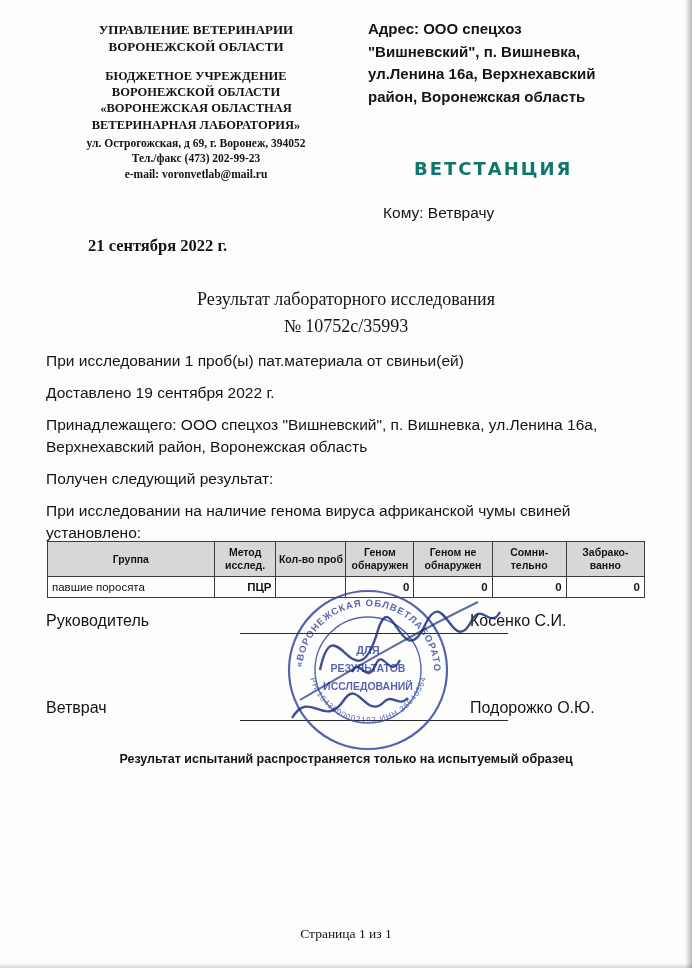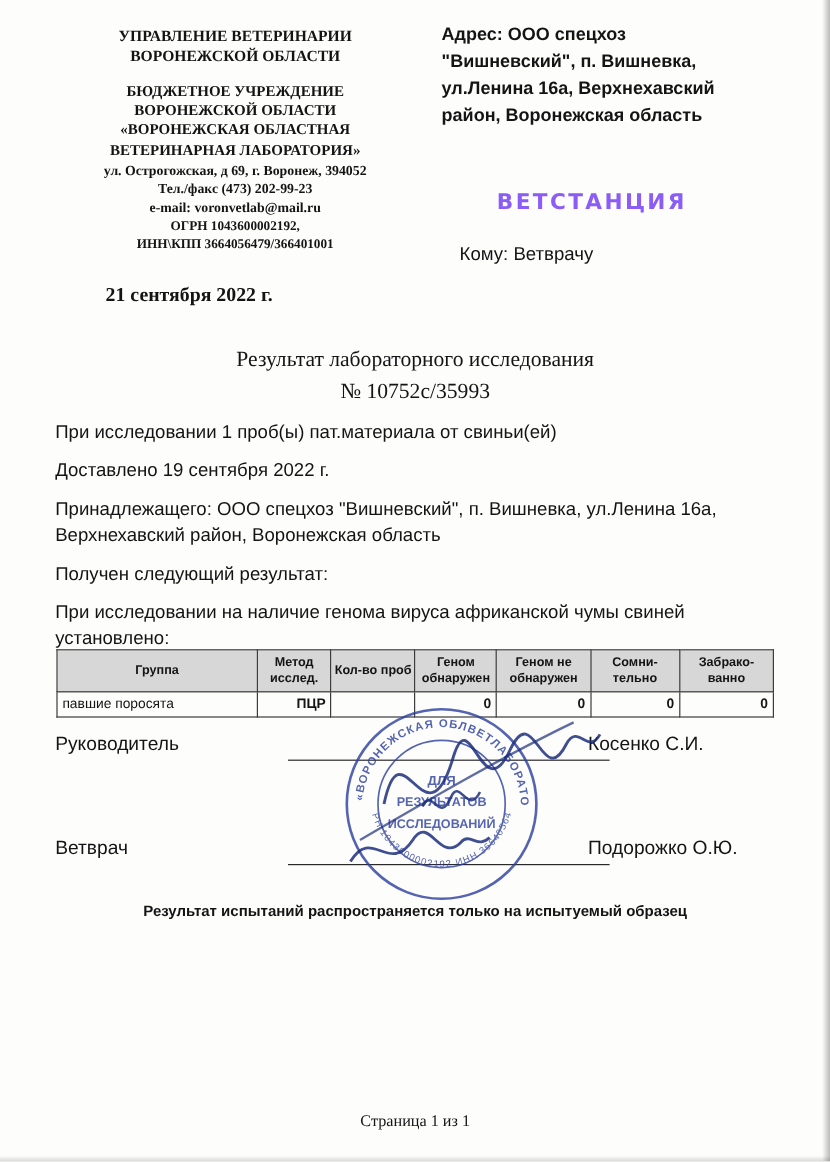--- a/index.html
+++ b/index.html
@@ -20,21 +20,21 @@
   .lh .contact{margin-top:3px;font-size:11.5px;line-height:1.35;}
   .lh .reg{font-size:11px;line-height:1.35;font-weight:bold;}
   .doc-date{position:absolute;left:88px;top:236px;font-size:16.5px;font-weight:bold;}
 
   
   .recipient{position:absolute;left:368px;top:18px;width:270px;
     font-family:"Liberation Sans", sans-serif;font-weight:bold;
     font-size:15px;line-height:1.5;}
   .vet-stamp{position:absolute;left:414px;top:158px;
     font-family:"DejaVu Sans", sans-serif;font-weight:800;font-size:18px;
-    letter-spacing:2px;color:#8b5cf6;}
+    letter-spacing:2px;color:#0f766e;}
   .to-line{position:absolute;left:383px;top:204px;
     font-family:"Liberation Sans", sans-serif;font-size:15.5px;}
 
   
   .title{position:absolute;left:0;top:286px;width:100%;text-align:center;
     font-weight:normal;font-size:18px;line-height:1.5;}
 
   
   .body-text{position:absolute;left:46px;top:350px;width:606px;
     font-family:"Liberation Sans", sans-serif;font-size:15.5px;line-height:1.42;}
@@ -52,21 +52,21 @@
     border:1px solid #3c3c3c;font-size:11.5px;font-weight:bold;
     padding:2px 4px;text-align:right;height:16px;}
   table.result td.group{text-align:left;font-weight:normal;font-size:11.5px;}
 
   
   .sig-row{position:absolute;left:46px;width:600px;height:26px;
     font-family:"Liberation Sans", sans-serif;font-size:16px;}
   .sig-role{position:absolute;left:0;top:0;}
   .sig-line{position:absolute;left:194px;top:0;width:268px;height:21px;
     border-bottom:1.5px solid #2a2a2a;}
-  .sig-name{position:absolute;left:424px;top:0;margin-left:20px;}
+  .sig-name{position:absolute;left:424px;top:0;}
   #sig1{top:612px;}
   #sig2{top:655px;}
   #sig3{top:699px;}
 
   .stamp-wrap{position:absolute;left:278px;top:580px;width:180px;height:180px;
     opacity:.8;pointer-events:none;}
   .scrawl{position:absolute;left:0;top:560px;width:692px;height:210px;
     pointer-events:none;}
 
   .disclaimer{position:absolute;left:0;top:752px;width:100%;text-align:center;
@@ -87,24 +87,20 @@
     <div class="org">
       <div>БЮДЖЕТНОЕ УЧРЕЖДЕНИЕ</div>
       <div>ВОРОНЕЖСКОЙ ОБЛАСТИ</div>
       <div>«ВОРОНЕЖСКАЯ ОБЛАСТНАЯ</div>
       <div>ВЕТЕРИНАРНАЯ ЛАБОРАТОРИЯ»</div>
     </div>
     <div class="contact">
       <div>ул. Острогожская, д 69, г. Воронеж, 394052</div>
       <div>Тел./факс  (473) 202-99-23</div>
       <div>e-mail:  voronvetlab@mail.ru</div>
-    </div>
-    <div class="reg">
-      <div>ОГРН 1043600002192,</div>
-      <div>ИНН\КПП 3664056479/366401001</div>
     </div>
   </div>
 
   <div class="doc-date">21 сентября 2022 г.</div>
 
   <div class="recipient">
     <div>Адрес: ООО спецхоз</div>
     <div>"Вишневский", п. Вишневка,</div>
     <div>ул.Ленина 16а, Верхнехавский</div>
     <div>район, Воронежская область</div>

